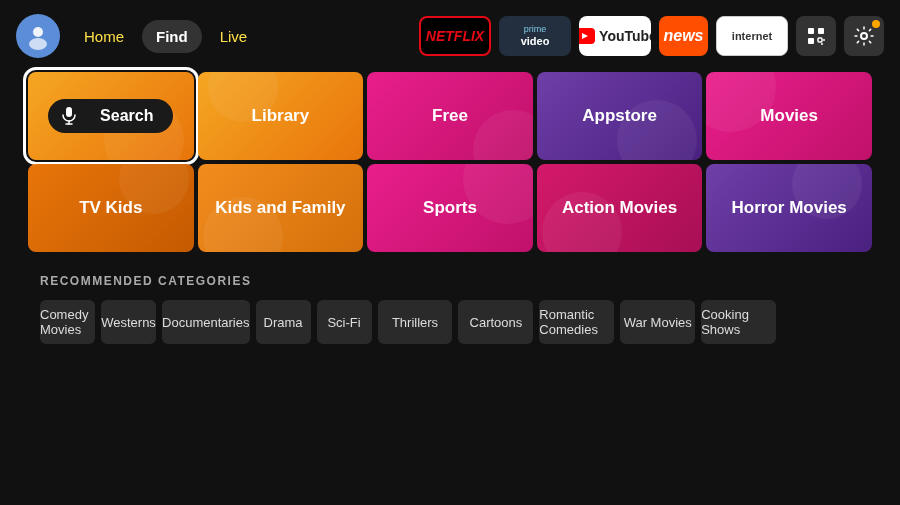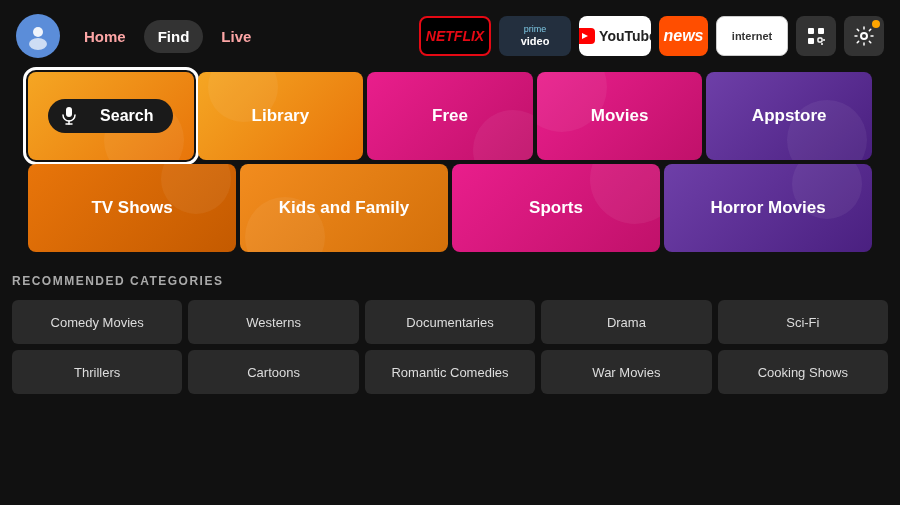--- a/index.html
+++ b/index.html
@@ -35,23 +35,23 @@
     .nav-links {
       display: flex;
       align-items: center;
       gap: 4px;
       margin-right: 16px;
     }
     .nav-link {
       padding: 8px 14px;
       border-radius: 20px;
       font-size: 15px;
-      color: #fca5a5;
-      cursor: pointer;
-      font-weight: 700;
+      color: #fde047;
+      cursor: pointer;
+      font-weight: 400;
     }
     .nav-link.active {
       background: #333;
       color: #fff;
       font-weight: 600;
       text-align: center;
     }
     .nav-apps {
       display: flex;
       align-items: center;
@@ -155,32 +155,32 @@
       z-index: 2;
     }
     .mic-icon {
       display: flex;
       align-items: center;
       justify-content: center;
     }
 
     
     .recommended {
-      padding: 18px 12px 0;
+      padding: 18px 40px 0;
     }
     .recommended-title {
       font-size: 12px;
       font-weight: 700;
       letter-spacing: 1.5px;
       color: #aaa;
       margin-bottom: 12px;
     }
     .rec-grid {
       display: flex;
-      flex-direction: column;
+      flex-direction: row;
       gap: 6px;
     }
     .rec-row {
       display: flex;
       gap: 6px;
     }
     .rec-cell {
       flex: 1;
       height: 44px;
       background: #2a2a2a;
@@ -319,42 +319,46 @@
       </div>
     </div>
     <div class="grid-cell orange">
       <div class="circle-deco" style="width:70px;height:70px;top:-20px;left:10px;"></div>
       <span>Library</span>
     </div>
     <div class="grid-cell pink-red">
       <div class="circle-deco" style="width:80px;height:80px;bottom:-30px;right:-20px;"></div>
       <span>Free</span>
     </div>
+    <div class="grid-cell purple">
+      <div class="circle-deco" style="width:80px;height:80px;bottom:-20px;right:5px;"></div>
+      <span>Appstore</span>
+    </div>
     <div class="grid-cell pink-red">
       <div class="circle-deco" style="width:90px;height:90px;top:-30px;left:-20px;"></div>
       <span>Movies</span>
     </div>
-    <div class="grid-cell purple">
-      <div class="circle-deco" style="width:80px;height:80px;bottom:-20px;right:5px;"></div>
-      <span>Appstore</span>
-    </div>
   </div>
 
   <div class="grid-row">
     <div class="grid-cell dark-orange">
       <div class="circle-deco" style="width:70px;height:70px;top:-20px;right:5px;"></div>
-      <span>TV Shows</span>
+      <span>TV Kids</span>
     </div>
     <div class="grid-cell orange2">
       <div class="circle-deco" style="width:80px;height:80px;bottom:-25px;left:5px;"></div>
       <span>Kids and Family</span>
     </div>
     <div class="grid-cell pink-red">
       <div class="circle-deco" style="width:90px;height:90px;top:-30px;right:-20px;"></div>
       <span>Sports</span>
+    </div>
+    <div class="grid-cell red-pink">
+      <div class="circle-deco" style="width:80px;height:80px;bottom:-20px;left:5px;"></div>
+      <span>Action Movies</span>
     </div>
     <div class="grid-cell purple">
       <div class="circle-deco" style="width:70px;height:70px;top:-15px;right:10px;"></div>
       <span>Horror Movies</span>
     </div>
   </div>
 </div>
 
 <div class="recommended">
   <div class="recommended-title">RECOMMENDED CATEGORIES</div>

